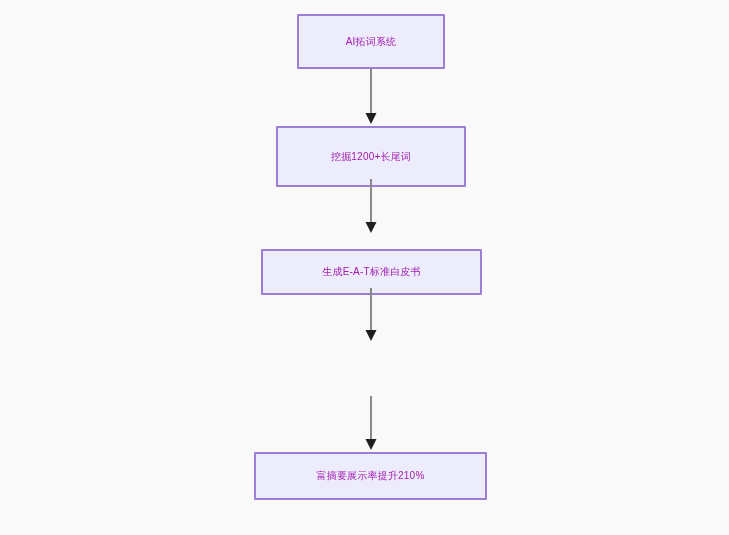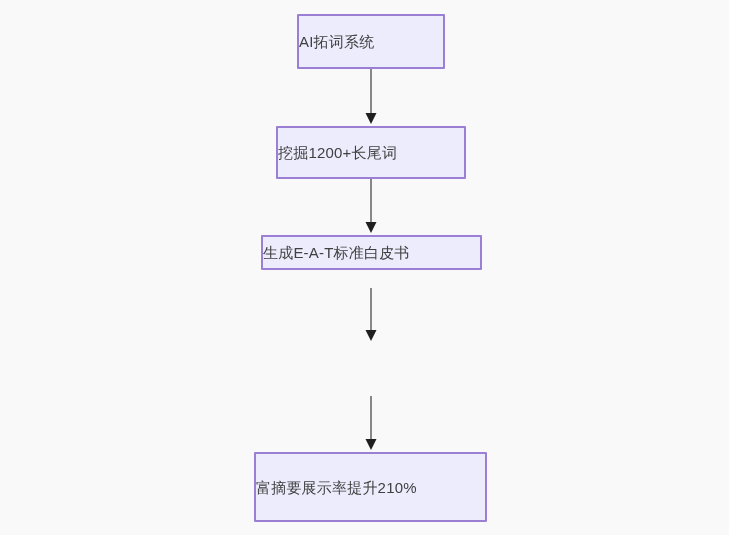--- a/index.html
+++ b/index.html
@@ -20,22 +20,23 @@
     background: #f9f9f9;
   }
   .node {
     position: absolute;
     box-sizing: border-box;
     background: #ececfd;
     border: 2px solid #9b7fd4;
     border-radius: 1px;
     display: flex;
     align-items: center;
-    color: #404040;
-    font-size: 15px;
+    justify-content: center;
+    color: #a21caf;
+    font-size: 10px;
     letter-spacing: 0.2px;
     line-height: 1;
     white-space: nowrap;
   }
   .node-label {
     display: block;
   }
   .edge {
     position: absolute;
     width: 14px;
@@ -55,47 +56,47 @@
     <span class="node-label">AI拓词系统</span>
   </div>
 
   <div class="edge" style="left:364px; top:69px; height:57px;">
     <svg width="14" height="57" viewBox="0 0 14 57">
       <line x1="7" y1="0" x2="7" y2="46" stroke="#888888" stroke-width="2"></line>
       <polygon points="7,55 1.5,44 12.5,44" fill="#1f1f1f"></polygon>
     </svg>
   </div>
 
-  <div class="node" style="left:276px; top:126px; width:190px; height:53px;">
+  <div class="node" style="left:276px; top:126px; width:190px; height:61px;">
     <span class="node-label">挖掘1200+长尾词</span>
   </div>
 
   <div class="edge" style="left:364px; top:179px; height:56px;">
     <svg width="14" height="56" viewBox="0 0 14 56">
       <line x1="7" y1="0" x2="7" y2="45" stroke="#888888" stroke-width="2"></line>
       <polygon points="7,54 1.5,43 12.5,43" fill="#1f1f1f"></polygon>
     </svg>
   </div>
 
-  <div class="node" style="left:261px; top:235px; width:221px; height:35px;">
+  <div class="node" style="left:261px; top:249px; width:221px; height:46px;">
     <span class="node-label">生成E-A-T标准白皮书</span>
   </div>
 
   <div class="edge" style="left:364px; top:288px; height:55px;">
     <svg width="14" height="55" viewBox="0 0 14 55">
       <line x1="7" y1="0" x2="7" y2="44" stroke="#888888" stroke-width="2"></line>
       <polygon points="7,53 1.5,42 12.5,42" fill="#1f1f1f"></polygon>
     </svg>
   </div>
 
 
   <div class="edge" style="left:364px; top:396px; height:56px;">
     <svg width="14" height="56" viewBox="0 0 14 56">
       <line x1="7" y1="0" x2="7" y2="45" stroke="#888888" stroke-width="2"></line>
       <polygon points="7,54 1.5,43 12.5,43" fill="#1f1f1f"></polygon>
     </svg>
   </div>
 
-  <div class="node" style="left:254px; top:452px; width:233px; height:70px;">
+  <div class="node" style="left:254px; top:452px; width:233px; height:48px;">
     <span class="node-label">富摘要展示率提升210%</span>
   </div>
 
 </div>
 
 </body></html>

